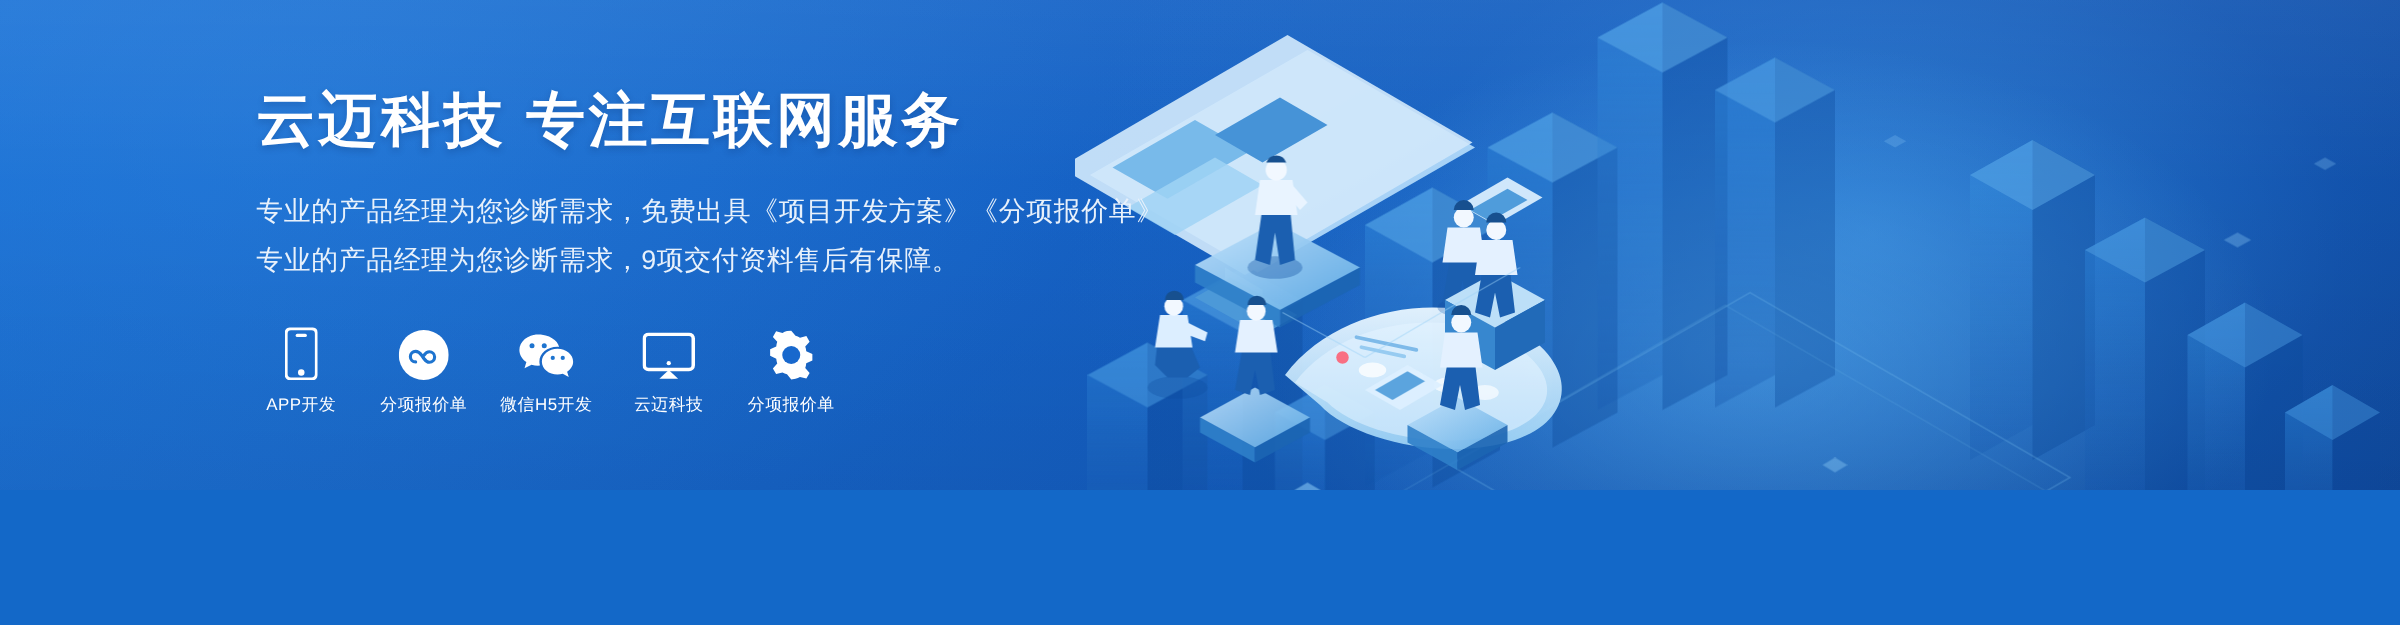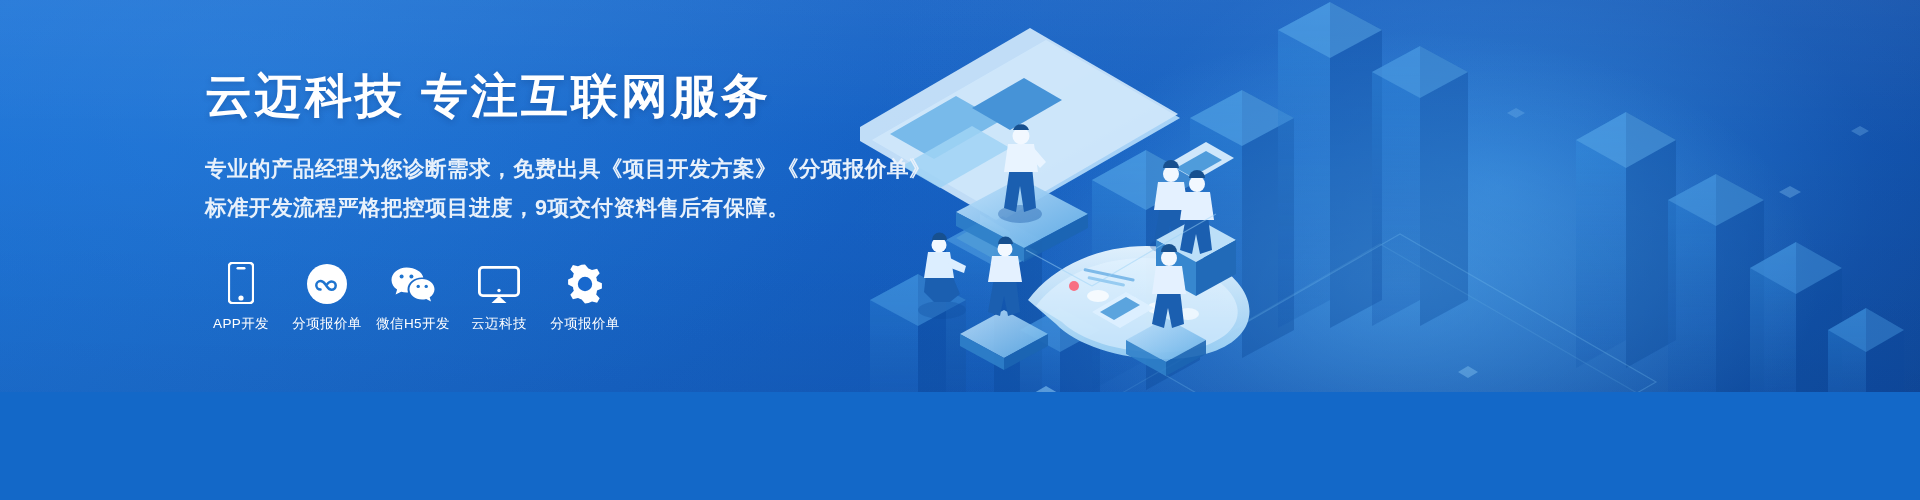--- a/index.html
+++ b/index.html
@@ -41,30 +41,30 @@
     white-space:nowrap;
     text-shadow:0 2px 6px rgba(0,30,80,0.22);
   }
   .subtitle {
     margin-top:24px;
     color:#e8f1fb;
     font-size:21.5px;
     line-height:1.82;
     letter-spacing:0.5px;
     white-space:nowrap;
-    font-weight:700;
+    font-weight:400;
   }
   .subtitle .line { display:block; }
 
   
   .services {
     margin-top:34px;
     display:flex;
     align-items:flex-end;
-    gap:4px;
+    gap:16px;
   }
   .service {
     display:flex;
     flex-direction:column;
     align-items:center;
     width:72px;
     margin-right:10px;
     cursor:pointer;
   }
   .service .ico {
@@ -317,21 +317,21 @@
       </g>
     </svg>
   </div>
 
   <div class="content">
 
     <h1 class="headline">云迈科技 专注互联网服务</h1>
 
     <div class="subtitle">
       <span class="line">专业的产品经理为您诊断需求，免费出具《项目开发方案》《分项报价单》</span>
-      <span class="line">标准开发流程严格把控项目进度，9项交付资料售后有保障。</span>
+      <span class="line">专业的产品经理为您诊断需求，9项交付资料售后有保障。</span>
     </div>
 
     <div class="services">
 
       <div class="service">
         <span class="ico">
           <svg width="26" height="42" viewBox="0 0 26 42">
             <rect x="0.8" y="0.8" width="24.4" height="40.4" rx="4" fill="none" stroke="#ffffff" stroke-width="2.6"></rect>
             <rect x="8.5" y="5" width="9" height="2.6" rx="1.3" fill="#ffffff"></rect>
             <circle cx="13" cy="36" r="2.6" fill="#ffffff"></circle>

